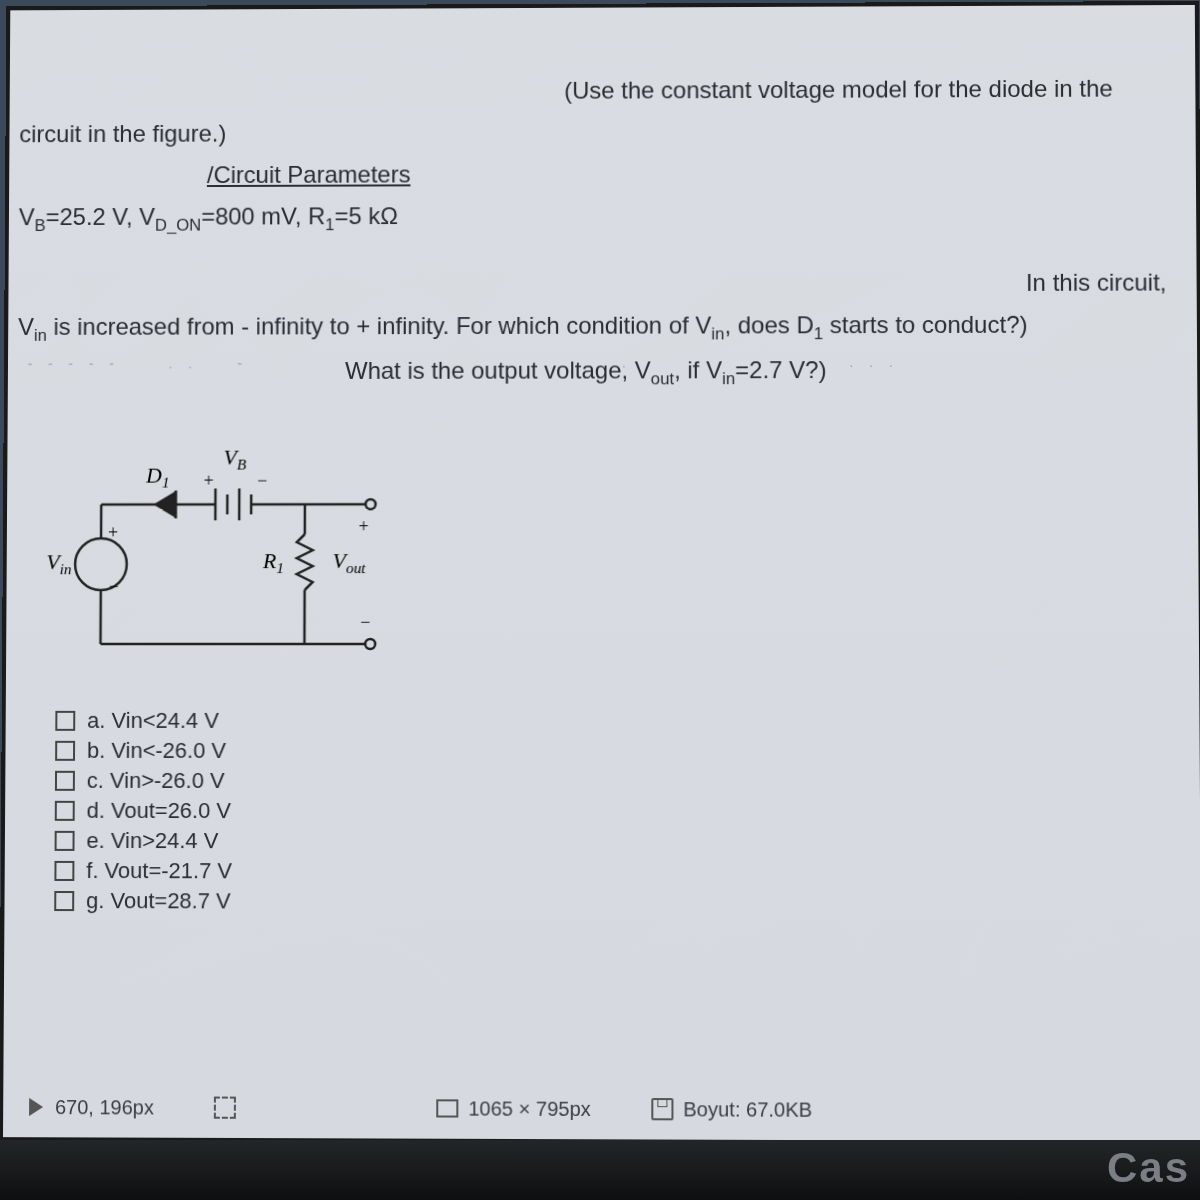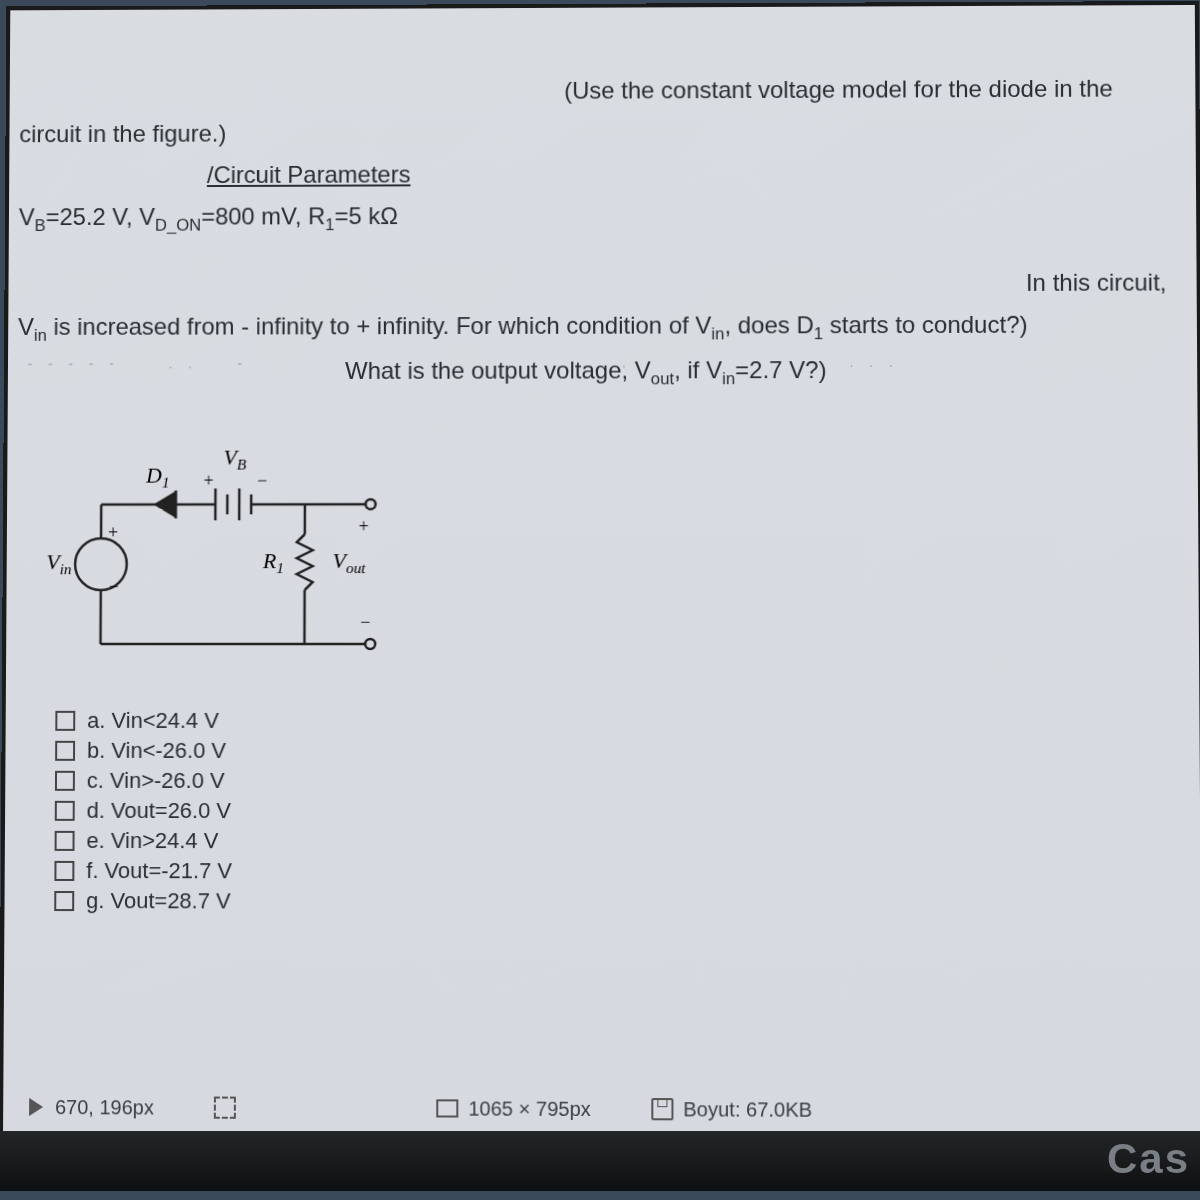--- a/index.html
+++ b/index.html
@@ -14,21 +14,21 @@
   .options{position:absolute;left:50px;top:700px;font-size:22px;color:#2a2e33}
   .opt{display:flex;align-items:center;margin:4px 0}
   .chk{width:16px;height:16px;border:2px solid #444;margin-right:12px;flex-shrink:0}
   .statusbar{position:absolute;left:4px;right:4px;bottom:10px;height:40px;display:flex;align-items:center;color:#3a3e44;font-size:20px;padding:0 20px;gap:60px}
   .status-item{display:flex;align-items:center;gap:10px}
   .tri{width:0;height:0;border-left:9px solid transparent;border-right:9px solid transparent;border-bottom:14px solid #555;transform:rotate(90deg)}
   .sel-icon{width:18px;height:18px;border:2px dashed #555}
   .dim-icon{width:18px;height:14px;border:2px solid #555}
   .disk-icon{width:18px;height:18px;border:2px solid #555;border-radius:2px;position:relative}
   .disk-icon::after{content:"";position:absolute;left:4px;top:0;width:8px;height:6px;border:1px solid #555;border-top:none}
-  .bezel-bottom{position:absolute;left:0;bottom:9px;width:1200px;height:60px;background:linear-gradient(180deg,#232628,#0e0f10)}
+  .bezel-bottom{position:absolute;left:0;bottom:0;width:1200px;height:60px;background:linear-gradient(180deg,#232628,#0e0f10)}
   .brand{position:absolute;right:10px;bottom:8px;font-size:42px;font-weight:bold;color:#7a7f85;letter-spacing:2px;font-family:Arial,sans-serif}
   .artifacts{position:absolute;left:20px;top:350px;right:20px;height:60px;color:#9aa0a8;font-size:14px;letter-spacing:6px}
 </style>
 </head>
 <body>
 
 <div class="screen">
 
   <div class="content">
     <div class="line" style="text-align:left;padding-left:550px">(Use the constant voltage model for the diode in the</div>

